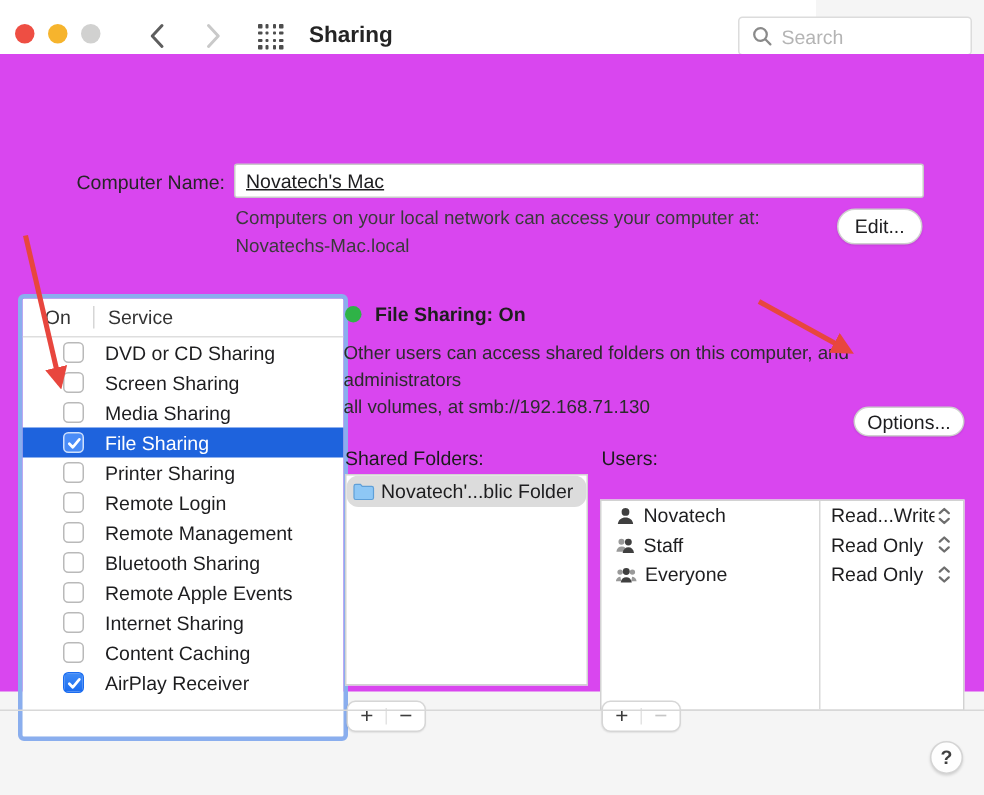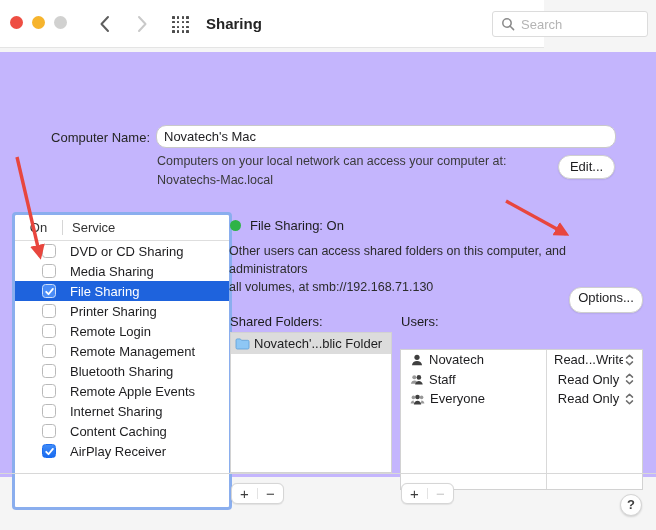--- a/index.html
+++ b/index.html
@@ -28,27 +28,27 @@
   .win-title { position:absolute; left:206px; top:15px; font-size:15px;
     font-weight:700; color:#242424; }
   .search { position:absolute; left:492px; top:11px; width:156px; height:26px;
     background:#fff; border:1px solid #dcdcdc; border-radius:3px;
     display:flex; align-items:center; padding:0 8px; gap:6px; }
   .search input { border:none; outline:none; width:100%; font-size:13px;
     font-family:"Liberation Sans", sans-serif; color:#333; background:transparent; }
   .search input::placeholder { color:#b4b4b4; }
 
   
-  .content { position:absolute; top:52px; left:0; width:656px; height:425px;
-    background:#c4b5fd;padding-left:48px; }
+  .content { position:absolute; top:36px; left:0; width:656px; height:425px;
+    background:#d946ef;padding-left:48px; }
   .cn-label { position:absolute; left:0; top:78px; width:150px; text-align:right;
     font-size:13px; color:#262626; }
   .cn-field { position:absolute; left:156px; top:73px; width:460px; height:23px;
-    background:#fff; border:1px solid #c9c9c9; border-radius:10px; font-size:13px;
-    padding:0 7px; font-family:"Liberation Sans", sans-serif; color:#1d1d1f; }
+    background:#fff; border:1px solid #c9c9c9; border-radius:2px; font-size:13px;
+    padding:0 7px; font-family:"Liberation Sans", sans-serif; color:#1d1d1f;text-decoration:underline; }
   .cn-caption { position:absolute; left:157px; top:100px; width:400px;
     font-size:12.5px; color:#3a3a3a; line-height:1.55; }
   .btn { background:#ffffff; border:1px solid #cfcfcf; border-radius:12px;
     font-size:13px; color:#1d1d1f; text-align:center;
     box-shadow:0 0.5px 1.5px rgba(0,0,0,0.12);
     font-family:"Liberation Sans", sans-serif; }
   .edit-btn { position:absolute; left:558px; top:103px; width:57px; height:24px;
     line-height:22px; }
 
   
@@ -67,43 +67,43 @@
   .cb { width:14px; height:14px; border:1px solid #b9b9b9; border-radius:3.5px;
     background:#fff; flex:0 0 auto; display:flex; align-items:center;
     justify-content:center; }
   .cb.checked { background:linear-gradient(#3f8bf7,#1a6cf0); border-color:#1a6cf0; }
   .svc-row.selected .cb.checked { background:#4a8cf7; border-color:#cfe0fb; }
 
   
   .status-dot { position:absolute; left:230px; top:168px; width:11px; height:11px;
     border-radius:50%; background:#2fb347; }
   .status-text { position:absolute; left:250px; top:166px; font-size:13px;
-    font-weight:400; color:#1e1e1e; }
+    font-weight:700; color:#1e1e1e; }
   .fs-desc { position:absolute; left:229px; top:190px; width:414px;
     font-size:12.5px; color:#2c2c2c; line-height:1.45; }
-  .options-btn { position:absolute; left:569px; top:235px; width:74px; height:26px;
+  .options-btn { position:absolute; left:569px; top:235px; width:74px; height:20px;
     line-height:20px; }
   .col-label { position:absolute; font-size:13px; color:#1c1c1c; }
   .sf-label { left:230px; top:262px; }
   .users-label { left:401px; top:262px; }
 
   .sf-list { position:absolute; left:230px; top:280px; width:162px; height:141px;
     background:#fff; border:1px solid #d2d2d2; overflow:hidden; }
   .sf-row { height:21px; display:flex; align-items:center; gap:4px;
     padding-left:4px; font-size:13px; white-space:nowrap; overflow:hidden; }
-  .sf-row.selected { background:#dcdcdc; }
+  .sf-row.selected { background:#dcdcdc;border-radius:8px; }
 
   .users-list { position:absolute; left:400px; top:280px; width:243px; height:141px;
     background:#fff; border:1px solid #d2d2d2; overflow:hidden;margin-top:17px; }
   .users-coldiv { position:absolute; left:145px; top:0; bottom:0; width:1px;
     background:#d9d9d9; }
   .u-row { height:19.5px; display:flex; align-items:center; font-size:13px; }
   .u-name { flex:0 0 146px; display:flex; align-items:center; gap:5px;
     padding-left:9px; white-space:nowrap; overflow:hidden; }
-  .u-perm { flex:1; padding-left:7px; white-space:nowrap; overflow:hidden;text-align:center; }
+  .u-perm { flex:1; padding-left:7px; white-space:nowrap; overflow:hidden; }
   .u-step { width:14px; margin-right:5px; display:flex; align-items:center; }
 
   .pm-group { position:absolute; top:431px; height:21px; display:flex;
     background:#fff; border:1px solid #d6d6d6; border-radius:6px;
     box-shadow:0 0.5px 1px rgba(0,0,0,0.08); overflow:hidden; }
   .pm-group.sf { left:231px; } .pm-group.us { left:401px; }
   .pm-btn { width:25px; text-align:center; font-size:15px; line-height:19px;
     color:#3c3c3c; }
   .pm-div { width:1px; background:#e3e3e3; margin:4px 0; }
   .pm-btn.disabled { color:#c6c6c6; }
@@ -188,20 +188,24 @@
       <span class="vdiv"></span>
       <span class="svcname">Service</span>
     </div>
     <div>
         <div class="svc-row">
           <span class="cb"></span>
           <span class="svc-label">DVD or CD Sharing</span>
         </div>
         <div class="svc-row">
           <span class="cb"></span>
+          <span class="svc-label">Screen Sharing</span>
+        </div>
+        <div class="svc-row">
+          <span class="cb"></span>
           <span class="svc-label">Media Sharing</span>
         </div>
         <div class="svc-row selected">
           <span class="cb checked">
             <span class="icon">
               <svg width="11" height="11" viewBox="0 0 11 11">
                 <polyline points="2.2,5.8 4.5,8.2 8.9,2.9" fill="none" stroke="#fff" stroke-width="1.8" stroke-linecap="round" stroke-linejoin="round"></polyline>
               </svg>
             </span>
           </span>

